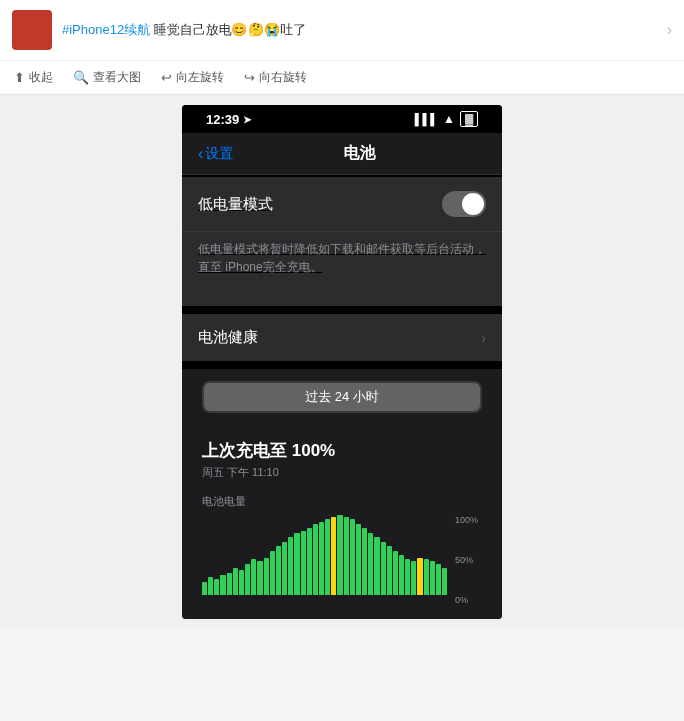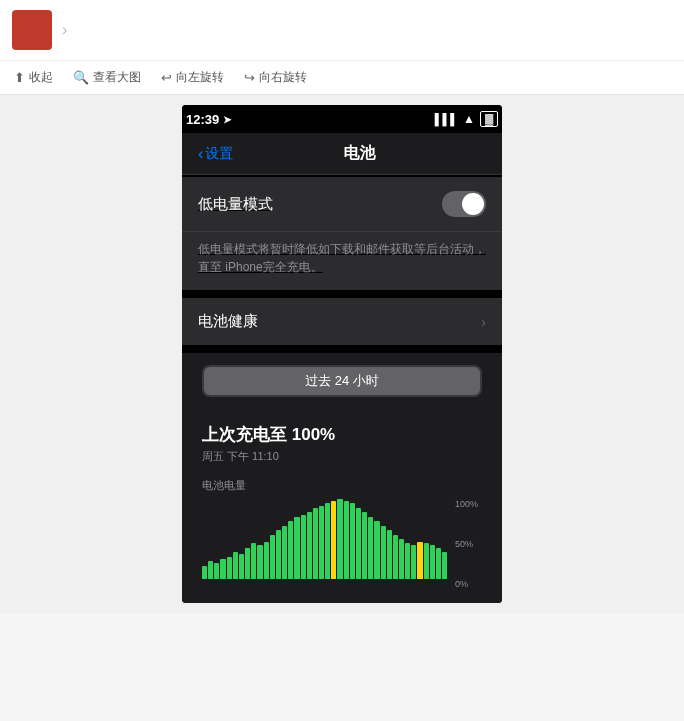--- a/index.html
+++ b/index.html
@@ -74,21 +74,21 @@
       width: 320px;
       background: #000;
       border-radius: 4px;
       overflow: hidden;
     }
 
     
     .status-bar {
       background: #000;
       color: #fff;
-      padding: 6px 4px;
+      padding: 6px 24px;
       display: flex;
       justify-content: space-between;
       align-items: center;
       font-size: 13px;
       font-weight: 600;
     }
     .status-time {
       display: flex;
       align-items: center;
       gap: 4px;
@@ -147,21 +147,21 @@
     }
     .toggle-knob {
       width: 22px;
       height: 22px;
       border-radius: 50%;
       background: #fff;
     }
 
     .settings-description {
       background: #2c2c2e;
-      padding: 8px 16px 14px;
+      padding: 8px 16px 30px;
       color: #8e8e93;
       font-size: 12px;
       line-height: 1.5;
     }
 
     .settings-row-chevron {
       color: #636366;
       font-size: 14px;
     }
     .segment-control {
@@ -235,20 +235,26 @@
       border-radius: 1px 1px 0 0;
     }
     .bar-green { background: #30d158; }
     .bar-yellow { background: #ffd60a; }
   </style>
 </head>
 <body>
 
 <div class="post-header">
   <div class="avatar"></div>
+  <div class="post-meta">
+    <div class="post-text">
+      <span class="hashtag">#iPhone12续航</span>
+      <span>睡觉自己放电😊🤔😭吐了</span>
+    </div>
+  </div>
   <span class="chevron-right-header">›</span>
 </div>
 
 <div class="toolbar">
   <div class="toolbar-item">
     <span class="toolbar-icon">⬆</span>
     <span>收起</span>
   </div>
   <div class="toolbar-item">
     <span class="toolbar-icon">🔍</span>

